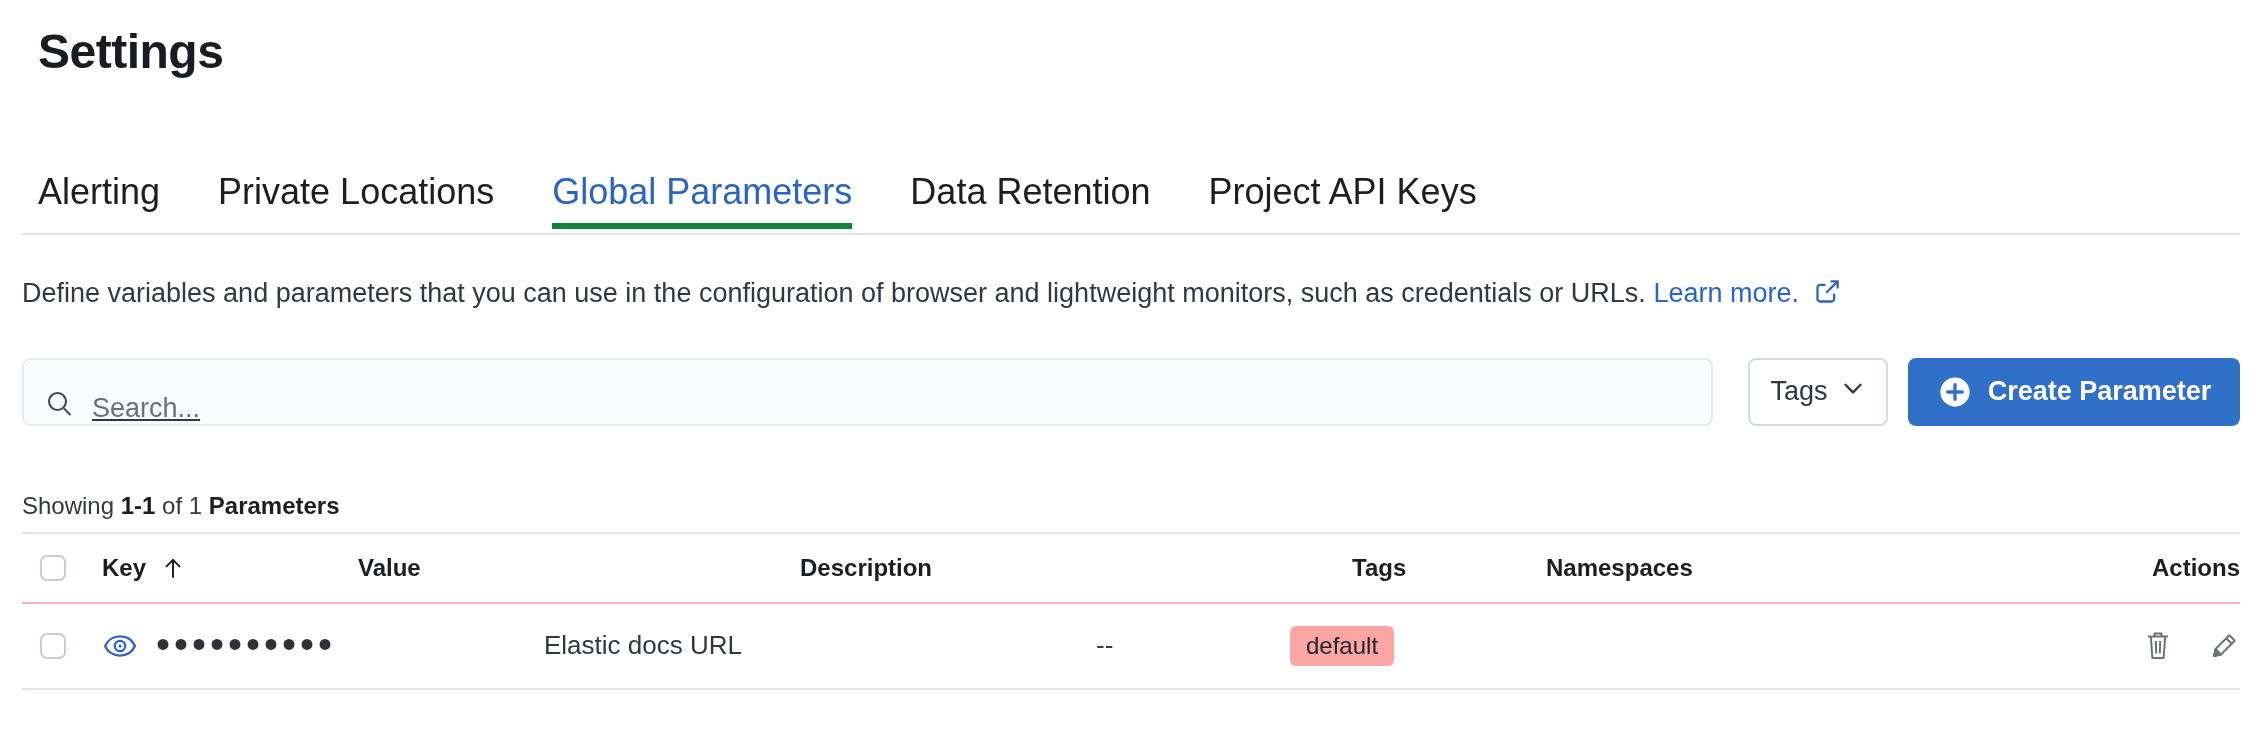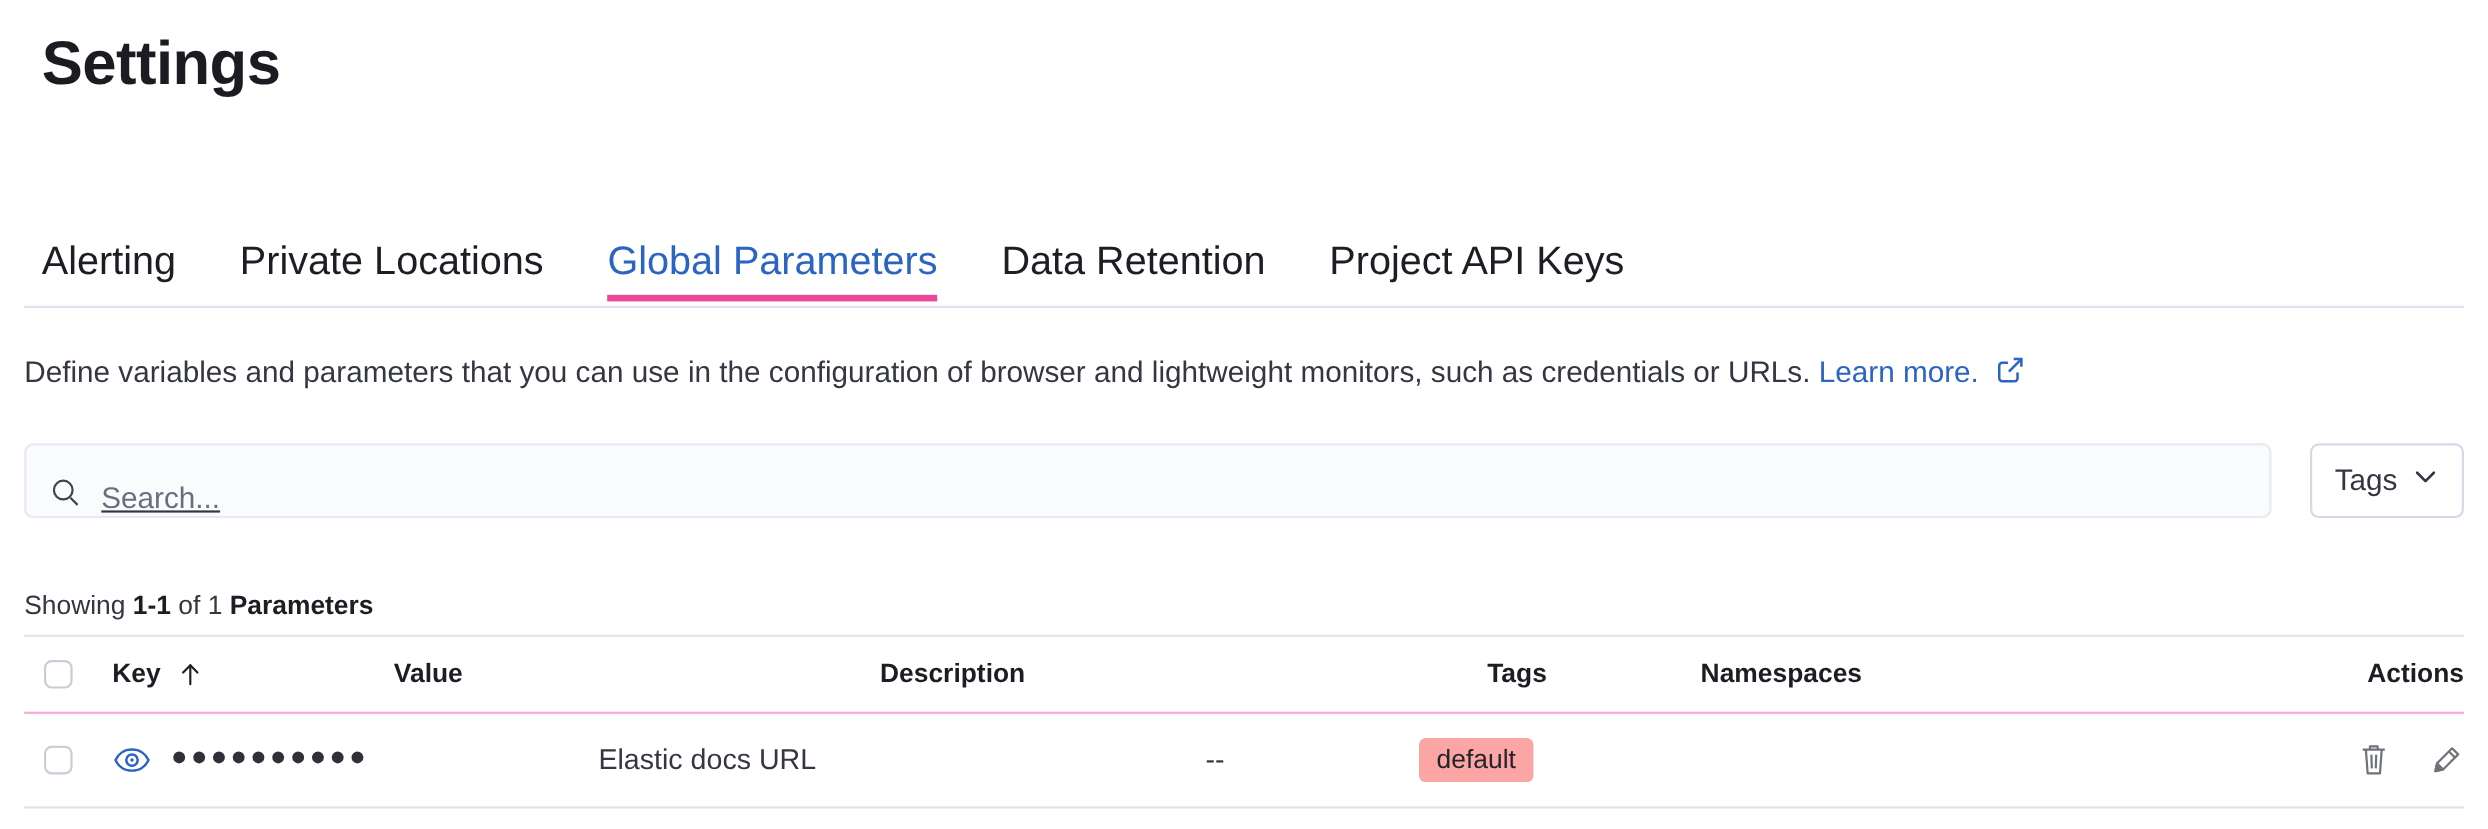--- a/index.html
+++ b/index.html
@@ -1,24 +1,24 @@
 <!DOCTYPE html>
 <html><head>
 <meta charset="utf-8">
 <style>
   * { margin: 0; padding: 0; box-sizing: border-box; }
   html, body { width: 2262px; height: 754px; background: #fff; overflow: hidden; }
   body { font-family: "Liberation Sans", "DejaVu Sans", sans-serif; color: #343741; }
   .container { padding: 0 22px; width: 2262px; }
 
-  .page-title { margin: 24px 0 0 16px; font-size: 56px; font-weight: 700; color: #1a1c21; letter-spacing: -0.5px; }
+  .page-title { margin: 24px 0 0 16px; font-size: 48px; font-weight: 700; color: #1a1c21; letter-spacing: -0.5px; }
 
   .tabbar { display: flex; gap: 58px; margin-top: 92px; padding-left: 16px; align-items: flex-end; }
   .tab { font-size: 36px; font-weight: 400; color: #1d1e24; padding-bottom: 16px; cursor: pointer; white-space: nowrap; }
-  .tab.active { color: #2b64c2; border-bottom: 6px solid #ec4899; padding-bottom: 10px; margin-top: 35px; }
+  .tab.active { color: #2b64c2; border-bottom: 6px solid #15803d; padding-bottom: 10px; }
   .tabs-divider { height: 2px; background: #dde3ed; margin-top: 4px; }
 
   .desc { margin-top: 36px; font-size: 27px; line-height: 1.7; color: #343741; max-width: 2185px; }
   .desc a { color: #2b64c2; text-decoration: none; cursor: pointer; text-align: center; }
   .ext-icon { display: inline-block; vertical-align: -3px; margin-left: 8px; }
 
   .controls { margin-top: 38px; display: flex; height: 68px; }
   .searchbox { flex: 1; display: flex; align-items: flex-end; background: #fafbfd; border: 2px solid #e5e9f2; border-radius: 8px; padding: 0 20px; text-decoration: underline; }
   .searchbox input { flex: 1; border: none; outline: none; background: transparent; font-size: 27px; color: #343741; margin-left: 16px; font-family: inherit; }
   .searchbox input::placeholder { color: #69707d; }
@@ -84,20 +84,29 @@
       <input type="text" placeholder="Search..." style="">
     </div>
     <div class="btn-tags">
       <span>Tags</span>
       <span>
         <svg width="26" height="26" viewBox="0 0 24 24" fill="none" stroke="#343741" stroke-width="2.2" stroke-linecap="round" stroke-linejoin="round">
           <path d="M5 9l7 7 7-7"></path>
         </svg>
       </span>
     </div>
+    <button class="btn-create">
+      <span style="display:inline-flex;">
+        <svg width="36" height="36" viewBox="0 0 32 32">
+          <circle cx="16" cy="16" r="13" fill="#ffffff"></circle>
+          <path d="M16 9.5v13M9.5 16h13" stroke="#3070c8" stroke-width="3" stroke-linecap="round"></path>
+        </svg>
+      </span>
+      <span>Create Parameter</span>
+    </button>
   </div>
 
   <div class="summary">
     <span>Showing</span>
     <b>1-1</b>
     <span>of 1</span>
     <b>Parameters</b>
   </div>
 
   <div class="table">

